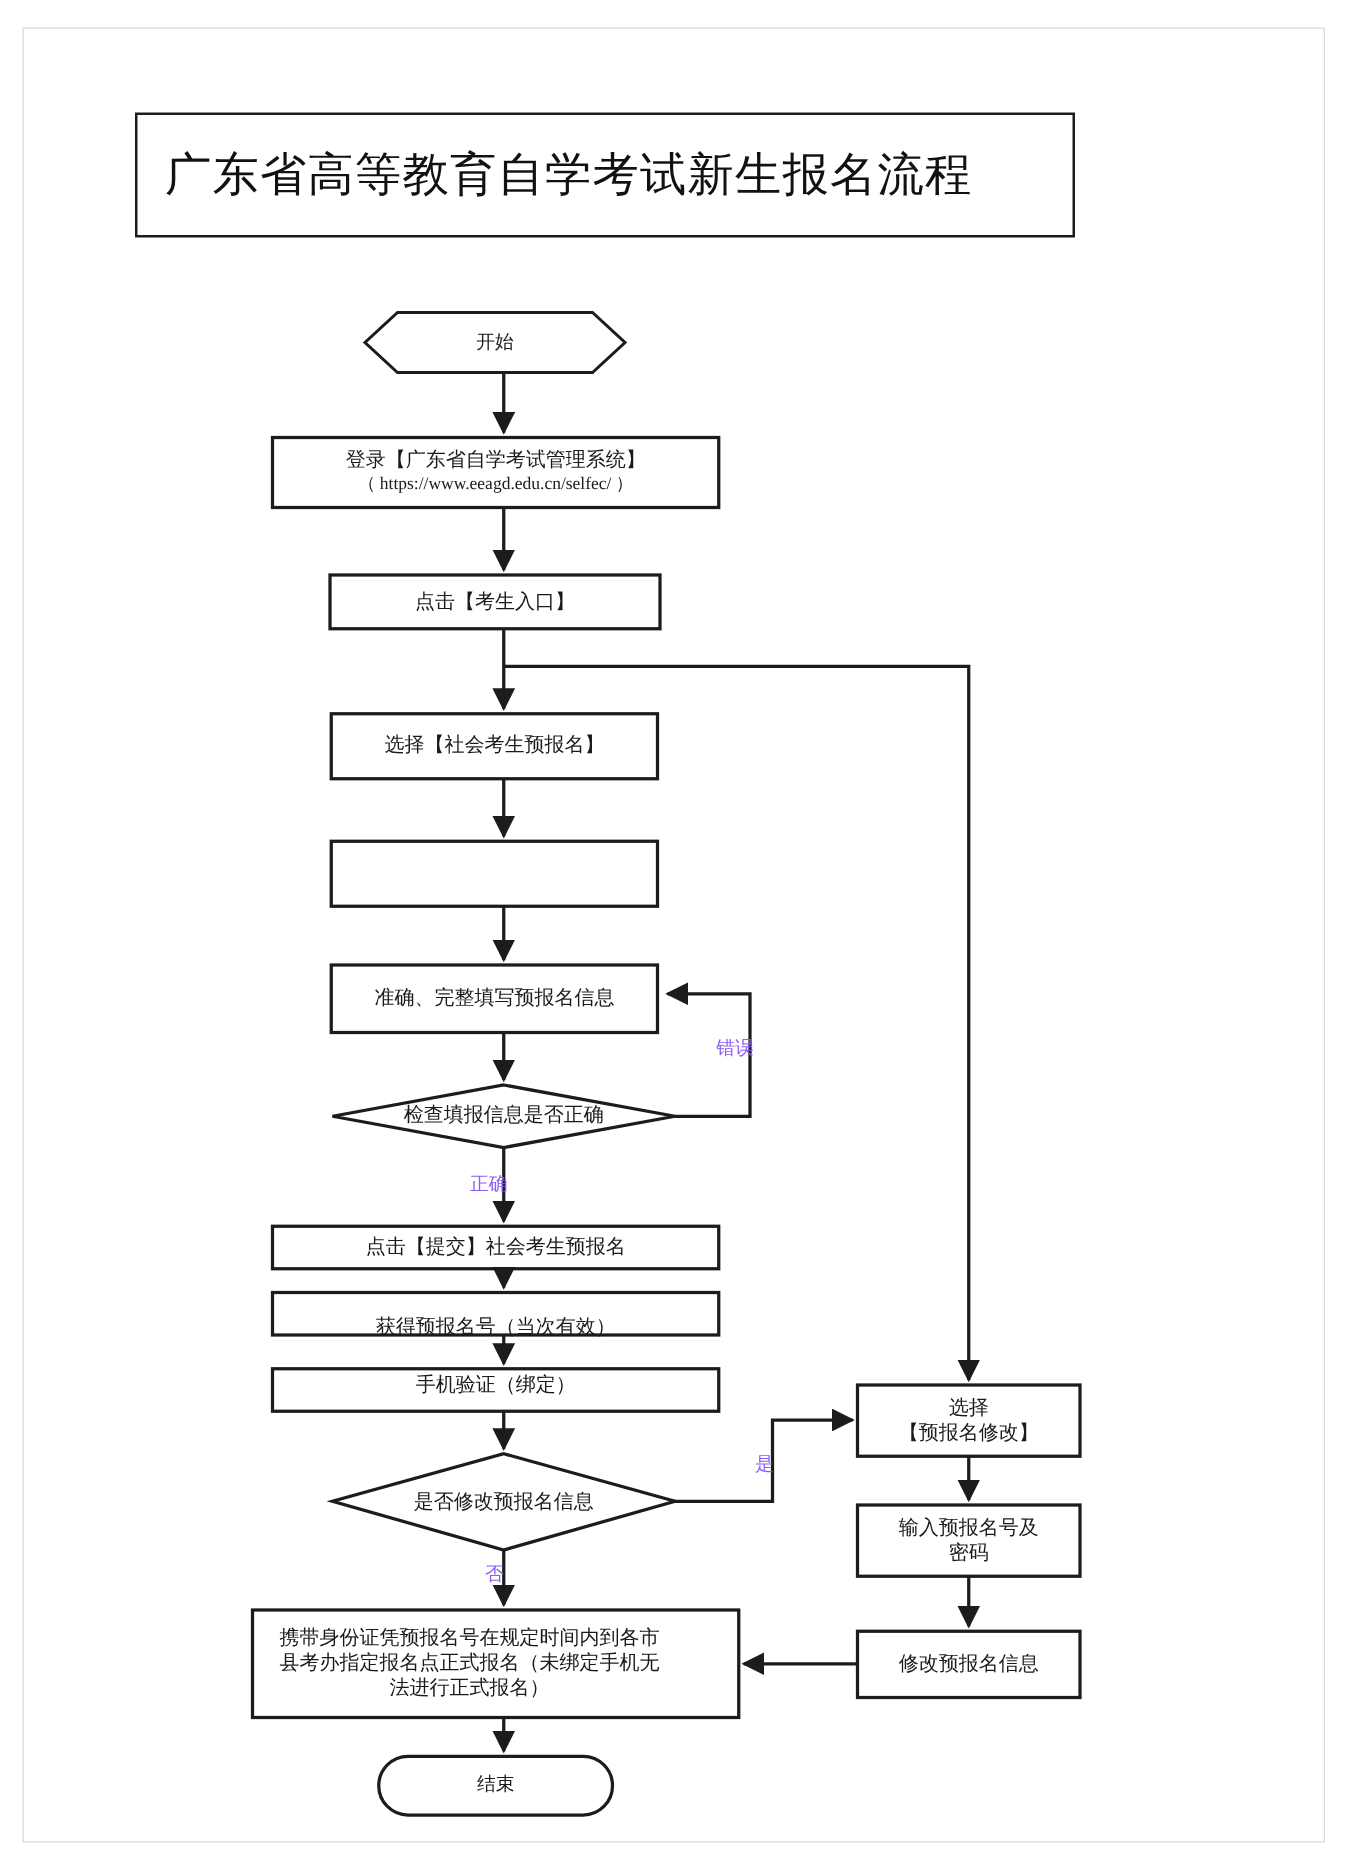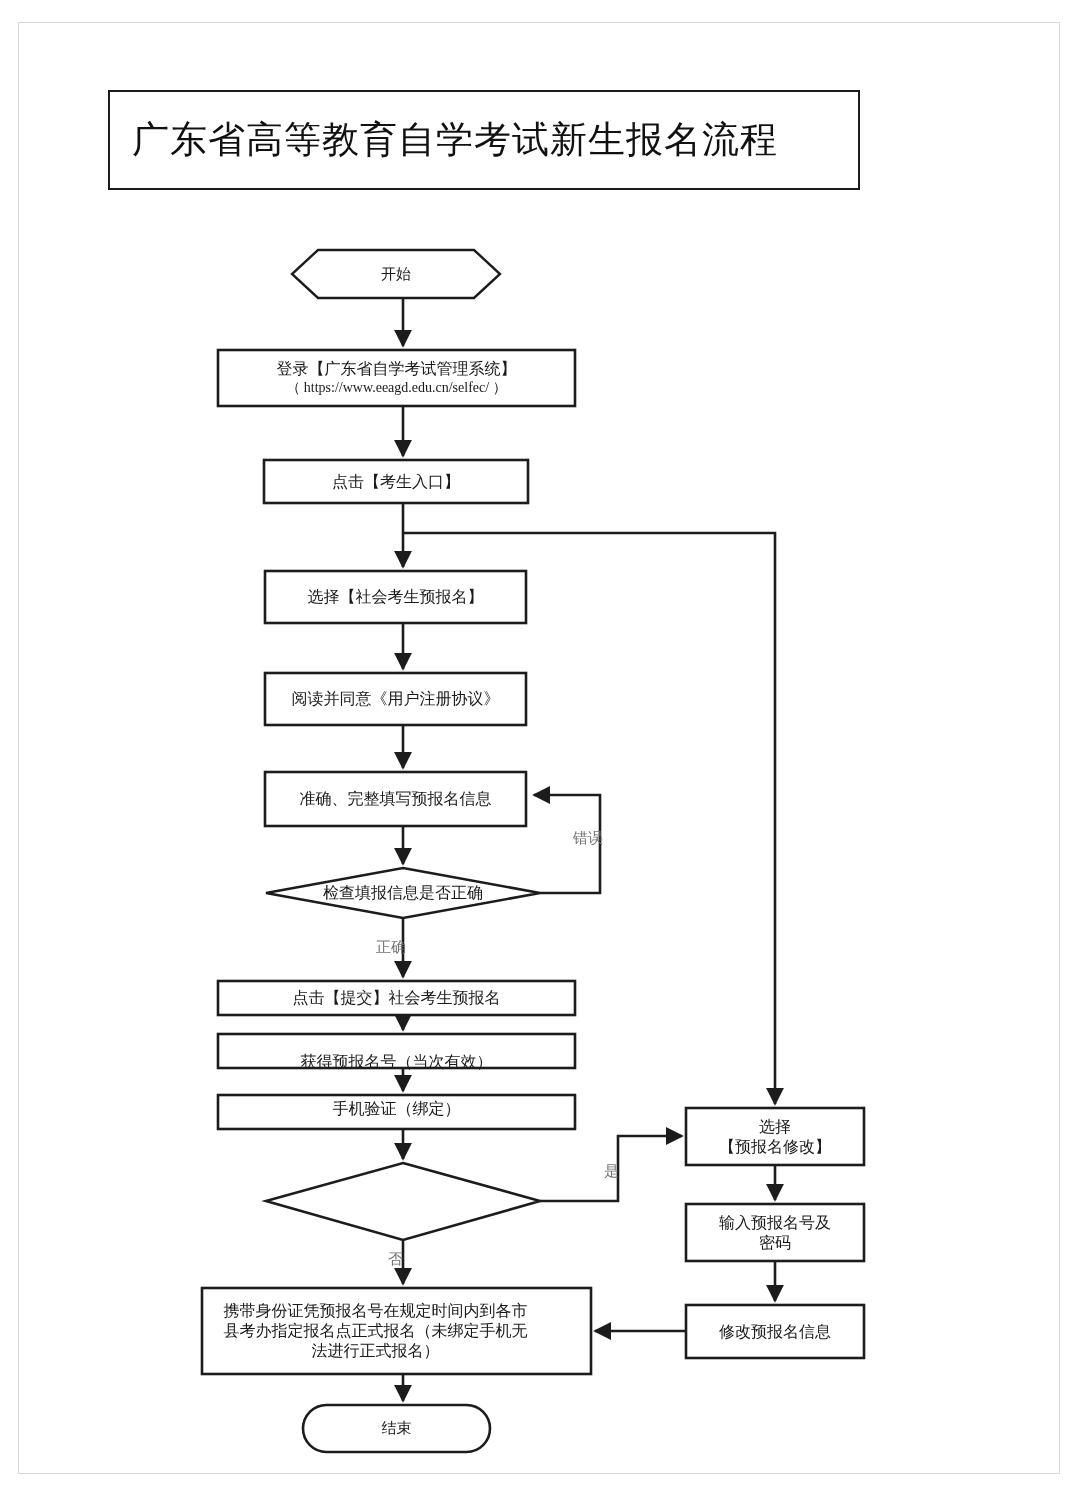--- a/index.html
+++ b/index.html
@@ -69,21 +69,21 @@
     box-sizing: border-box;
   }
   .n-terminal { font-size: 15px; }
   .n-process  { font-size: 16px; }
   .n-decision { font-size: 16px; }
   .n-mono     { font-family: Liberation Serif, serif; font-size: 14px; }
   .edge-label {
     position: absolute;
     font-family: "Liberation Serif", "DejaVu Serif", serif;
     font-size: 15px;
-    color: #737373;
+    color: #8b5cf6;
     white-space: nowrap;
     pointer-events: none;
   }
   .multiline { flex-direction: column; }
 </style>
 </head>
 <body>
 
 <div id="page">
 
@@ -166,32 +166,32 @@
 
   <div class="node-label multiline" style="left:218px;top:350px;width:357px;height:56px;">
     <span class="n-process">登录【广东省自学考试管理系统】</span>
     <span class="n-mono">（ https://www.eeagd.edu.cn/selfec/ ）</span>
   </div>
 
   <div class="node-label n-process" style="left:264px;top:460px;width:264px;height:43px;">点击【考生入口】</div>
 
   <div class="node-label n-process" style="left:265px;top:571px;width:261px;height:52px;">选择【社会考生预报名】</div>
 
-  <div class="node-label n-process" style="left:265px;top:673px;width:261px;height:52px;">阅读并同意《用户注册协议》</div>
 
   <div class="node-label n-process" style="left:265px;top:772px;width:261px;height:54px;">准确、完整填写预报名信息</div>
 
   <div class="node-label n-decision" style="left:266px;top:868px;width:274px;height:50px;">检查填报信息是否正确</div>
 
   <div class="node-label n-process" style="left:218px;top:981px;width:357px;height:34px;">点击【提交】社会考生预报名</div>
 
   <div class="node-label n-process" style="left:218px;top:1048px;width:357px;height:28px;">获得预报名号（当次有效）</div>
 
   <div class="node-label n-process" style="left:218px;top:1095px;width:357px;height:28px;">手机验证（绑定）</div>
 
+  <div class="node-label n-decision" style="left:266px;top:1163px;width:274px;height:77px;">是否修改预报名信息</div>
 
   <div class="node-label multiline n-process" style="left:202px;top:1288px;width:347px;height:86px;border-radius:30px;">
     <span>携带身份证凭预报名号在规定时间内到各市</span>
     <span>县考办指定报名点正式报名（未绑定手机无</span>
     <span>法进行正式报名）</span>
   </div>
 
   <div class="node-label n-terminal" style="left:303px;top:1405px;width:187px;height:47px;">结束</div>
 
   <div class="node-label multiline n-process" style="left:686px;top:1108px;width:178px;height:57px;">

